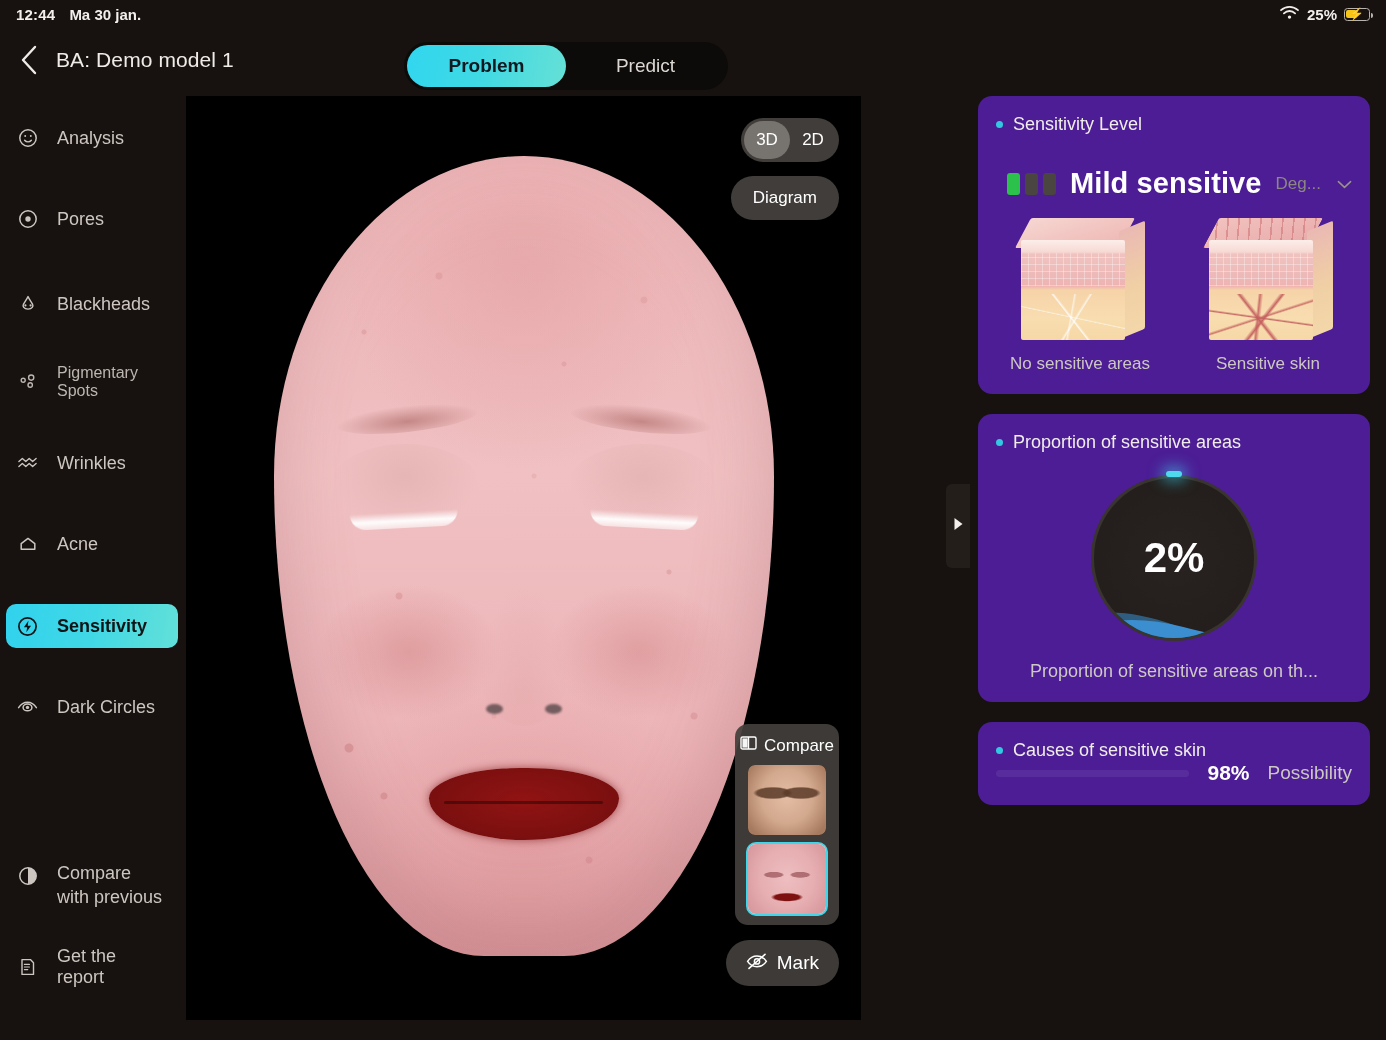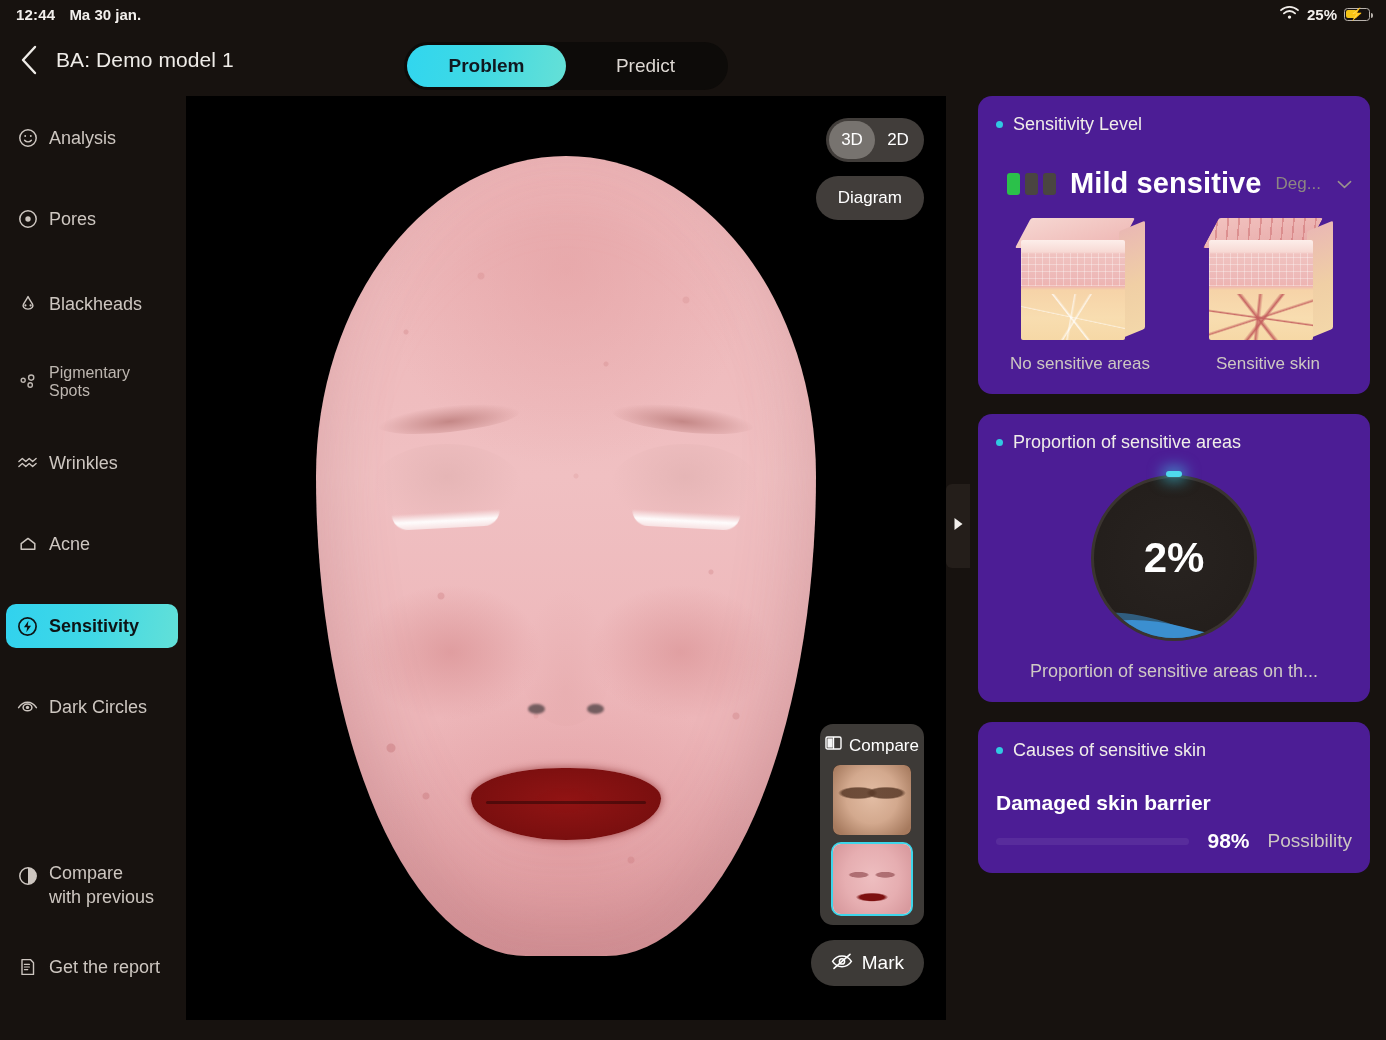--- a/index.html
+++ b/index.html
@@ -75,36 +75,36 @@
   .rtab.active { color: #31c9e2; }
   .rtab.active::after {
     content:""; position:absolute; left:0; right:0; bottom:0; height:3.5px;
     background:#31c9e2; border-radius:2px;
   }
 
   
   .sidebar { position: absolute; left: 0; top: 96px; width: 185px; height: 944px; }
   .nav-item {
     position: absolute; left: 6px; width: 172px; height: 44px;
-    display: flex; align-items: center; gap: 11px; padding: 0 11px;
+    display: flex; align-items: center; gap: 19px; padding: 0 11px;
     border-radius: 10px; color: #cdc6c0; font-size: 18px; cursor: pointer;
   }
   .nav-item .ic { width: 21px; height: 21px; flex: 0 0 21px; display:flex; align-items:center; justify-content:center; }
   .nav-item.sel {
     background: linear-gradient(100deg,#31d2ee 0%,#40d8e6 50%,#62e0d8 100%);
     color: #0d1416; font-weight: bold;
   }
   .nav-item.small { font-size: 16px; color: #bdb6b0; }
   .nav-item.two { height: 58px; align-items: flex-start; padding-top: 4px; }
   .nav-item.two .ic { margin-top: 3px; }
   .nav-label-2 { line-height: 1.33; }
 
   
   .viewer {
-    position: absolute; left: 186px; top: 96px; width: 760px; height: 924px;
+    position: absolute; left: 186px; top: 96px; width: 675px; height: 924px;
     background: #000; overflow: hidden;
   }
   .face-wrap { position: absolute; inset: 0; }
   .face {
     position: absolute; left: 50%; top: 60px; transform: translateX(-50%);
     width: 500px; height: 800px;
     border-radius: 250px 250px 210px 210px / 320px 320px 480px 480px;
     background:
       radial-gradient(ellipse 60% 40% at 50% 14%, rgba(226,158,160,.55) 0%, rgba(226,158,160,0) 62%),
       radial-gradient(ellipse 26% 12% at 27% 62%, rgba(205,124,126,.45) 0%, rgba(205,124,126,0) 70%),
@@ -612,21 +612,20 @@
         </div>
         <div class="gauge-cap">Proportion of sensitive areas on th...</div>
       </div>
     </div>
 
     <div class="card">
       <div class="card-title">
         <span class="dot"></span>
         <span>Causes of sensitive skin</span>
       </div>
-      <div class="cause-name">Damaged skin barrier</div>
       <div class="cause-row">
         <span class="bar-track">
           <span class="bar-fill" style="width:98%"></span>
         </span>
         <span class="cause-pct">98%</span>
         <span class="cause-lbl">Possibility</span>
       </div>
     </div>
   </div>
 </div>

